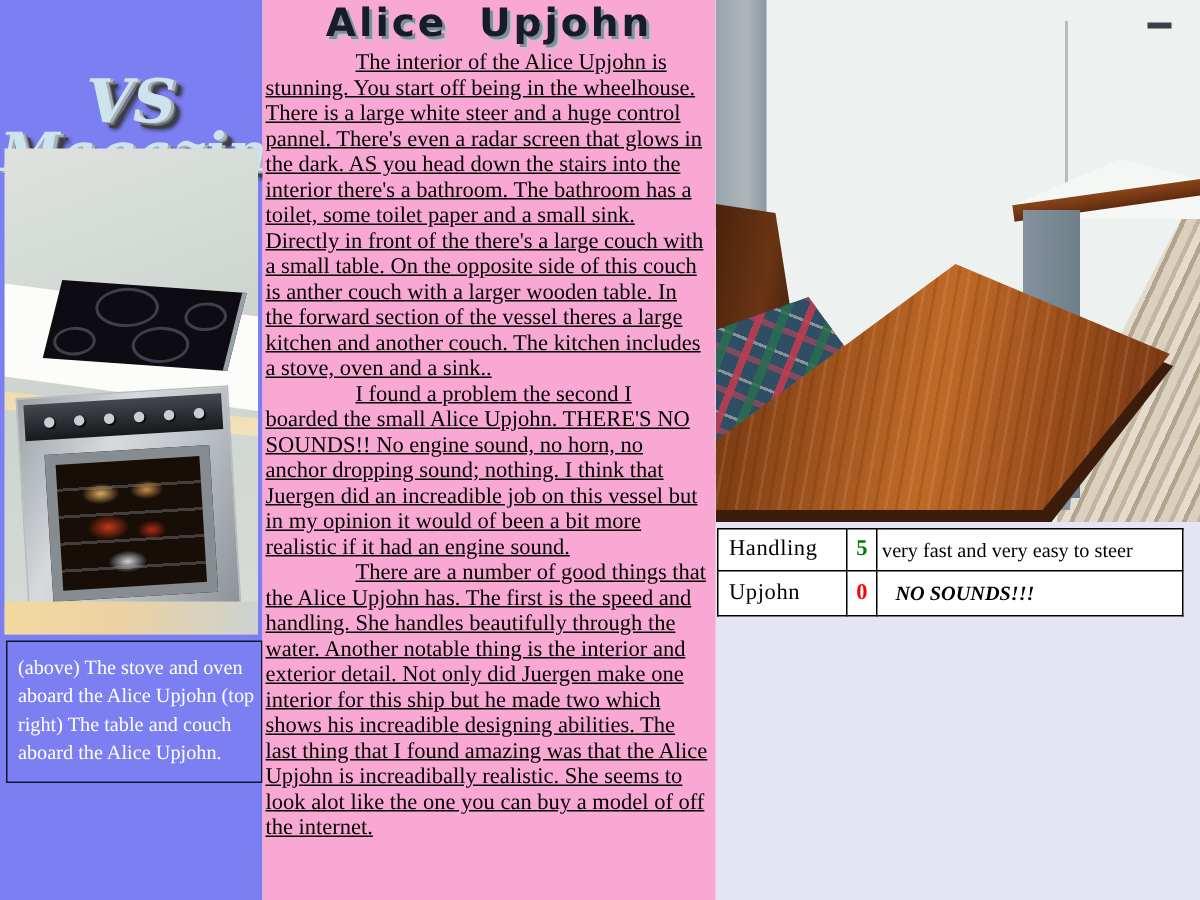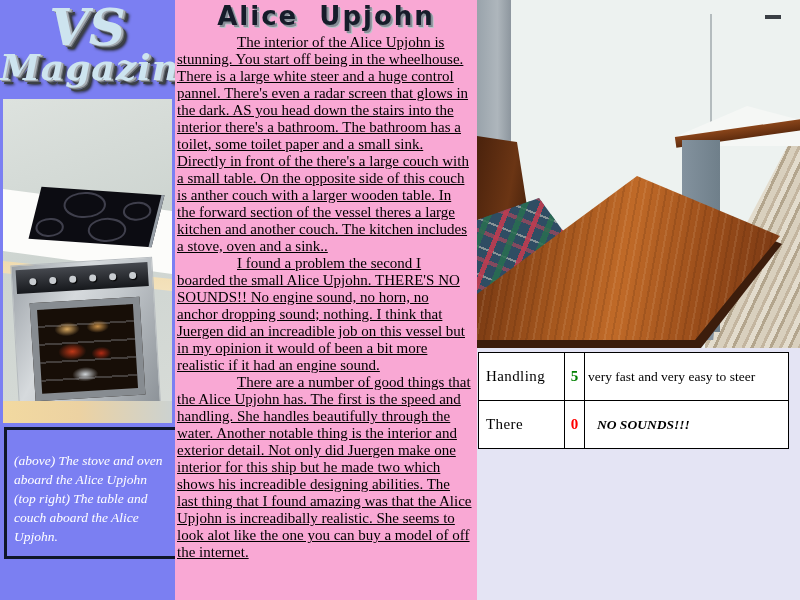--- a/index.html
+++ b/index.html
@@ -3,22 +3,22 @@
 <meta charset="utf-8">
 <style>
   html,body{margin:0;padding:0;background:#e4e4f4;}
   #stage{position:relative;width:800px;height:600px;overflow:hidden;
          background:#e4e4f4;font-family:"Liberation Serif",serif;}
 
   
   .sidebar{position:absolute;left:0;top:0;width:175px;height:600px;background:#7b7ff2;}
   .logo{padding-top:2px;text-align:center;font-family:"DejaVu Serif",serif;
         font-style:italic;font-weight:bold;color:#cde4ef;line-height:1.0;}
-  .logo .l1{font-size:51px;
-        text-shadow:2px 1px 0 #a8aeb4,3px 2px 0 #6a6f75,5px 4px 0 #3c4046,6px 5px 3px #26292d;}
+  .logo .l1{font-size:40px;
+        text-shadow:2px 1px 0 #a8aeb4,3px 2px 0 #6a6f75,5px 4px 0 #3c4046,6px 5px 3px #26292d;margin-top:46px;}
   .logo .l2{font-size:36px;margin-top:-4px;letter-spacing:1px;
         text-shadow:2px 1px 0 #a8aeb4,3px 2px 0 #6a6f75,5px 4px 0 #3c4046,6px 5px 3px #26292d;}
 
   
   .stove-photo{position:absolute;left:3px;top:99px;width:169px;height:324px;overflow:hidden;
         background:linear-gradient(160deg,#dde2de 0%,#cdd4d0 45%,#d8dcd8 100%);}
   .counter-top{position:absolute;left:0;top:80px;width:169px;height:95px;background:#fcfcfa;
         clip-path:polygon(0 10px,169px 32px,169px 95px,0 72px);}
   .counter-edge{position:absolute;left:0;top:150px;width:169px;height:42px;
         background:linear-gradient(#eed9ab,#f4e2bc);
@@ -42,22 +42,22 @@
         background-image:
           radial-gradient(18px 10px at 30% 25%,#d8a860,transparent 70%),
           radial-gradient(16px 9px at 62% 24%,#c89048,transparent 70%),
           radial-gradient(20px 12px at 34% 52%,#c03818,transparent 70%),
           radial-gradient(14px 9px at 64% 56%,#b02a14,transparent 70%),
           radial-gradient(18px 10px at 46% 80%,#cfd4d8,transparent 72%),
           repeating-linear-gradient(transparent 0 16px,rgba(200,205,215,.25) 16px 18px);}
   .photo-floor{position:absolute;left:0;bottom:0;width:169px;height:22px;
         background:linear-gradient(90deg,#f2d9a0,#ecd2a2 45%,#ccd2d0);}
 
-  .caption-box{position:absolute;left:4px;top:427px;width:158px;border:3px solid #0f172a;
-        color:#ffffff;font-size:13.5px;line-height:19px;padding:21px 4px 10px 7px;font-style:italic;}
+  .caption-box{position:absolute;left:4px;top:427px;width:158px;border:1px solid #0f172a;
+        color:#ffffff;font-size:13.5px;line-height:19px;padding:7px 4px 10px 7px;}
 
   
   .article{position:absolute;left:175px;top:0;width:302px;height:600px;background:#f9a8d4;}
   .article h1{margin:1px 0 3px;text-align:center;font-family:"DejaVu Sans",sans-serif;
         font-size:26px;font-weight:bold;letter-spacing:2px;word-spacing:10px;color:#161c2a;
         text-shadow:2px 2px 0 #868c96,3px 3px 0 #bfc3ca;}
   .article p{margin:0;padding:0 4px 0 2px;text-indent:60px;font-size:15px;line-height:17px;
         color:#000;text-decoration:underline;}
 
   
@@ -95,21 +95,21 @@
         clip-path:polygon(0 124px,160px 6px,303px 66px,218px 170px,0 170px);
         background-image:
           repeating-linear-gradient(100deg,rgba(255,228,195,.10) 0 2px,transparent 2px 7px,rgba(60,25,5,.14) 7px 9px,transparent 9px 14px),
           linear-gradient(100deg,#6f3310 0%,#a5571e 30%,#c06a28 48%,#9a4d1a 72%,#713312 100%);}
 
   
   .ratings{position:absolute;left:478px;top:352px;border-collapse:collapse;background:#ffffff;}
   .ratings td{border:1px solid #000;vertical-align:middle;}
   .ratings .lbl{width:77px;padding-left:7px;font-size:15px;letter-spacing:.4px;margin-left:24px;}
   .ratings .scr{width:17px;text-align:center;font-weight:bold;font-size:15px;}
-  .ratings .dsc{width:188px;font-size:13.5px;line-height:15px;padding:16px 3px;}
+  .ratings .dsc{width:188px;font-size:13.5px;line-height:15px;padding:6px 3px;}
   .score-green{color:#008000;}
   .score-red{color:#ff0000;}
   .desc-bold{font-weight:bold;font-size:14.5px;padding-left:12px !important;font-style:italic;}
   .rh1{height:28px;} .rh2{height:30px;} .rh3{height:34px;} .rh4{height:28px;} .rh5{height:30px;}
 </style>
 </head>
 <body>
 
 <div id="stage">
 
@@ -171,20 +171,20 @@
   </div>
 
   <table class="ratings">
     <tbody>
       <tr class="rh1">
         <td class="lbl">Handling</td>
         <td class="scr score-green">5</td>
         <td class="dsc">very fast and very easy to steer</td>
       </tr>
       <tr class="rh5">
-        <td class="lbl">There</td>
+        <td class="lbl">Upjohn</td>
         <td class="scr score-red">0</td>
         <td class="dsc desc-bold">NO SOUNDS!!!</td>
       </tr>
     </tbody>
   </table>
 
 </div>
 
 </body></html>

